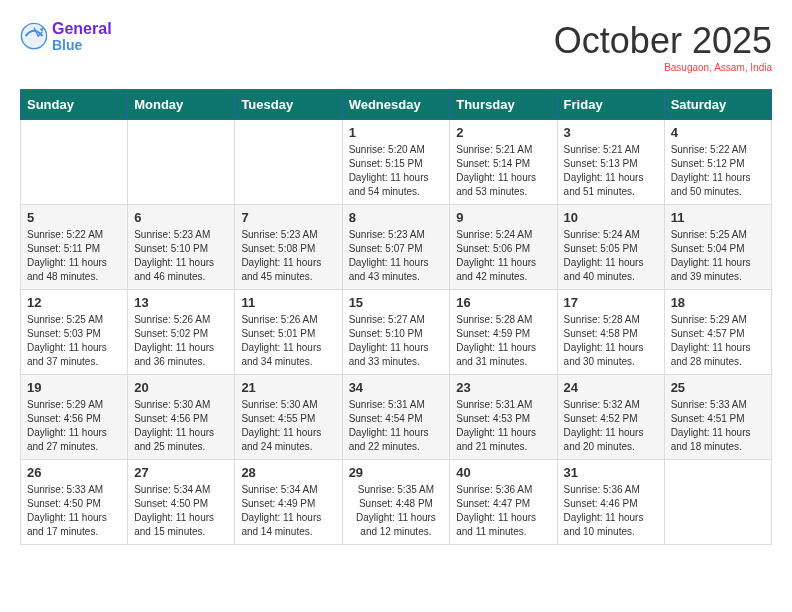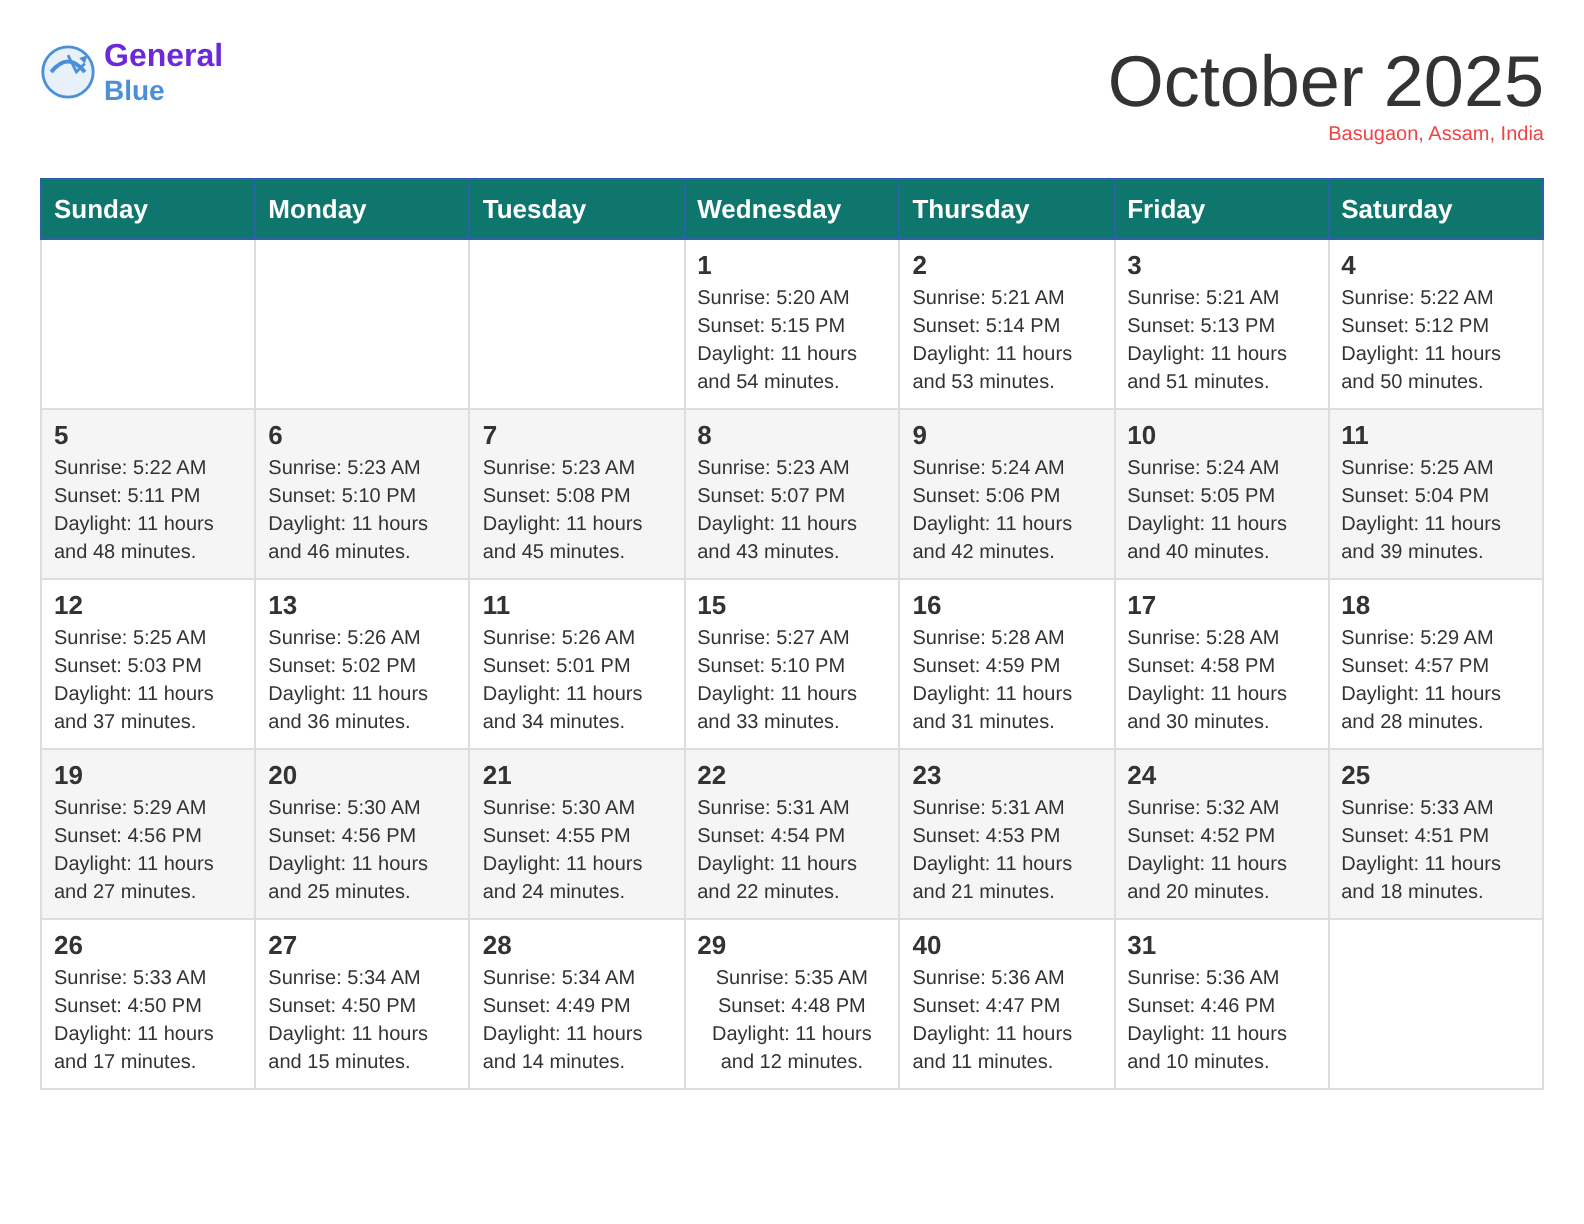--- a/index.html
+++ b/index.html
@@ -280,21 +280,21 @@
 and 25 minutes.</div>
         </td>
         <td>
           <span class="day-number">21</span>
           <div class="day-info" style="white-space: pre-line;">Sunrise: 5:30 AM
 Sunset: 4:55 PM
 Daylight: 11 hours
 and 24 minutes.</div>
         </td>
         <td>
-          <span class="day-number">22</span>
+          <span class="day-number">34</span>
           <div class="day-info" style="white-space: pre-line;">Sunrise: 5:31 AM
 Sunset: 4:54 PM
 Daylight: 11 hours
 and 22 minutes.</div>
         </td>
         <td>
           <span class="day-number">23</span>
           <div class="day-info" style="white-space: pre-line;">Sunrise: 5:31 AM
 Sunset: 4:53 PM
 Daylight: 11 hours

